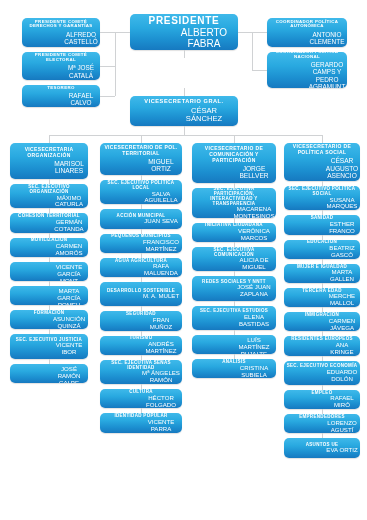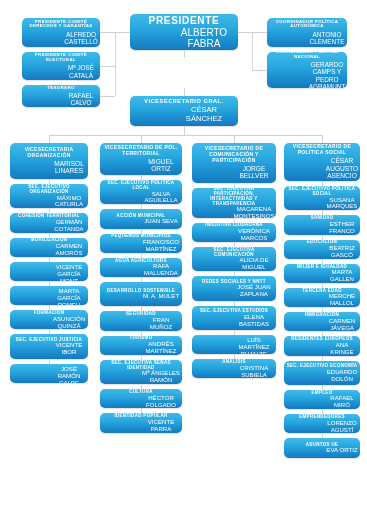--- a/index.html
+++ b/index.html
@@ -57,21 +57,21 @@
       <div class="nm">ANTONIO CLEMENTE</div>
     </div>
     <div class="box t-side" style="left: 267px; top: 52px; width: 80px; height: 36px;">
       <div class="ttl">COORDINADOR POLÍTICA NACIONAL</div>
       <div class="nm">GERARDO CAMPS Y PEDRO AGRAMUNT</div>
     </div>
     <div class="box t-pres" style="left: 130px; top: 14px; width: 108px; height: 36px;">
       <div class="ttl">PRESIDENTE</div>
       <div class="nm">ALBERTO FABRA</div>
     </div>
-    <div class="box t-main" style="left: 130px; top: 96px; width: 108px; height: 30px;">
+    <div class="box t-main" style="left: 130px; top: 96px; width: 108px; height: 30px; justify-content: space-between;">
       <div class="ttl">VICESECRETARIO GRAL.</div>
       <div class="nm">CÉSAR SÁNCHEZ</div>
     </div>
     <div class="ln lnh" style="left: 100px; top: 32px; width: 15px;"></div>
     <div class="ln lnv" style="left: 115px; top: 32px; height: 64px;"></div>
     <div class="ln lnh" style="left: 100px; top: 66px; width: 15px;"></div>
     <div class="ln lnh" style="left: 100px; top: 96px; width: 15px;"></div>
     <div class="ln lnh" style="left: 115px; top: 32px; width: 15px;"></div>
     <div class="ln lnh" style="left: 238px; top: 32px; width: 14px;"></div>
     <div class="ln lnv" style="left: 252px; top: 32px; height: 38px;"></div>

